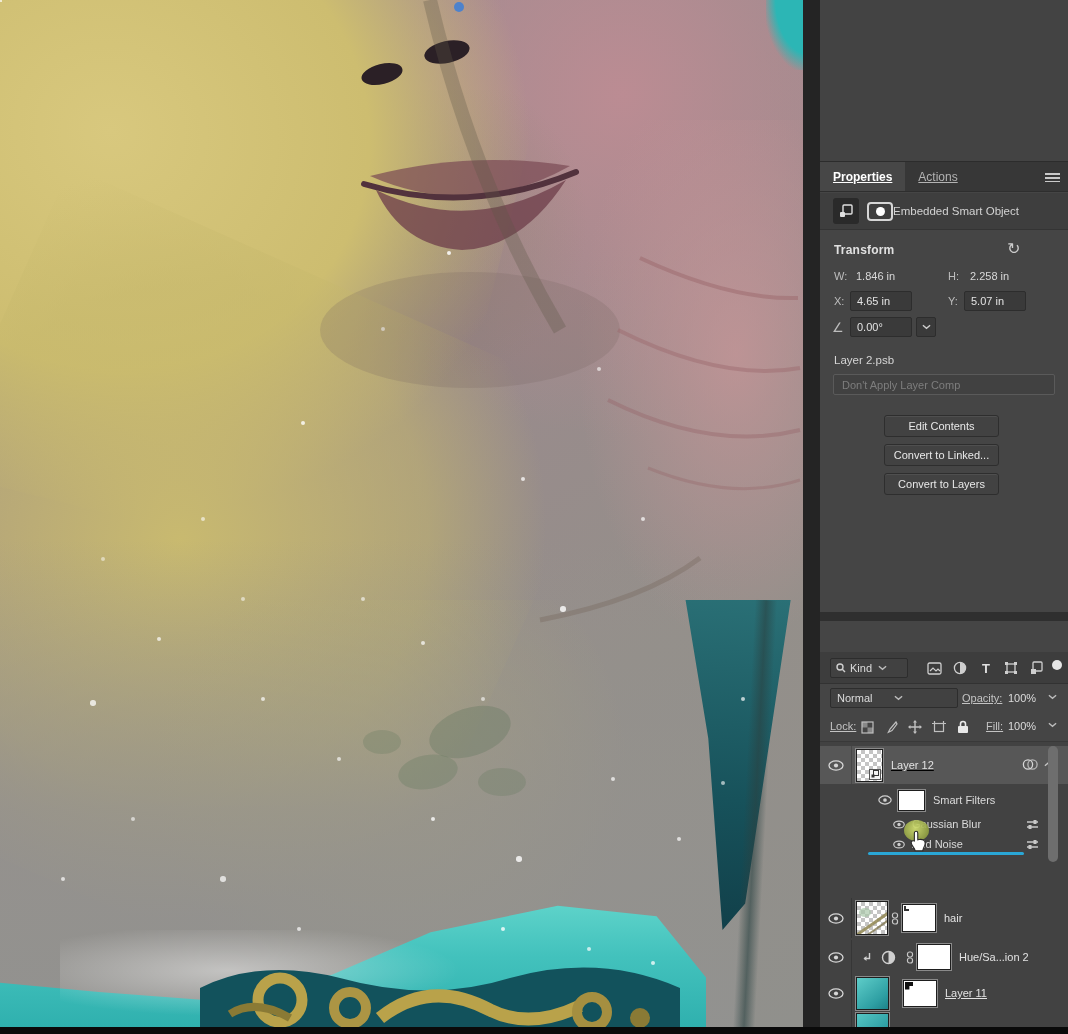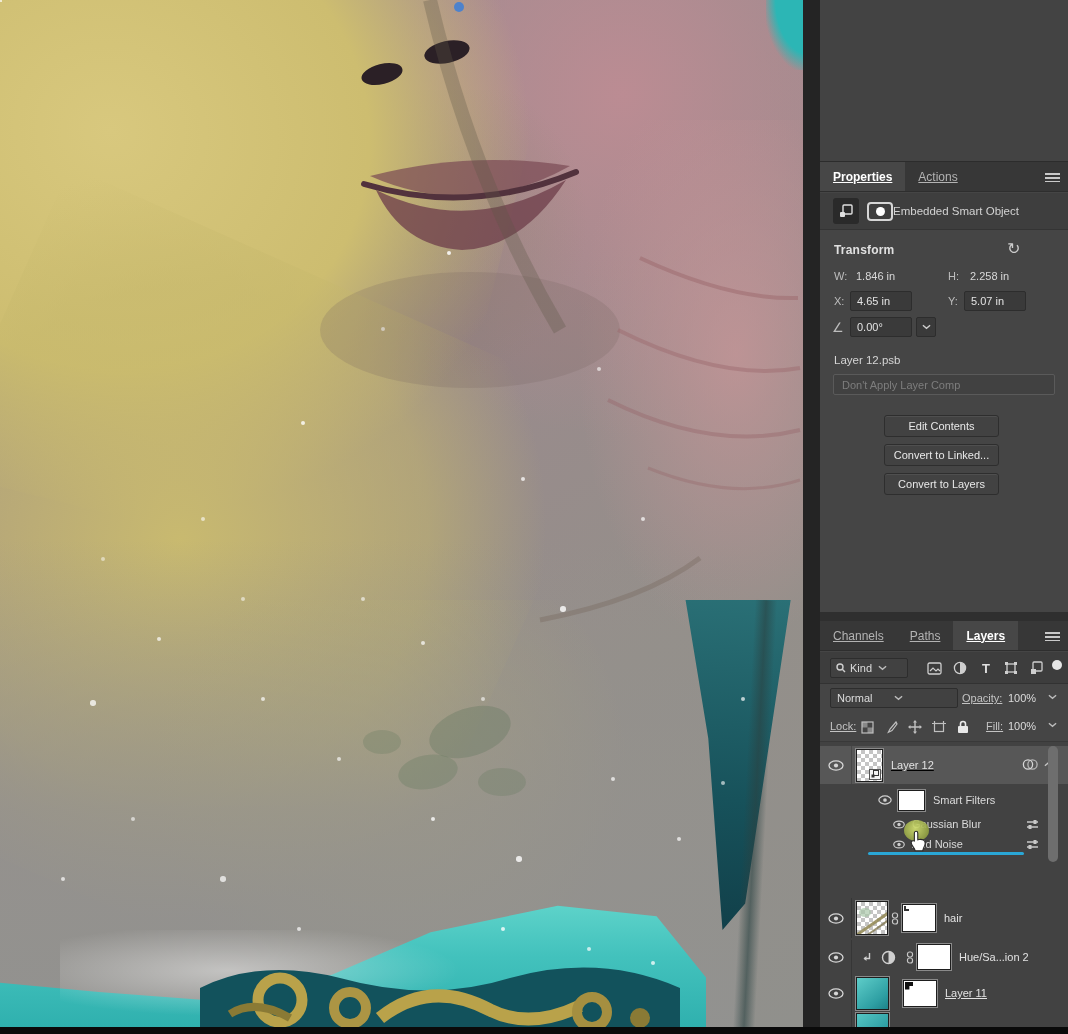--- a/index.html
+++ b/index.html
@@ -235,38 +235,32 @@
     <div class="ddbtn" style="left:96px;top:86px">
       <span class="chev">
           <svg class="icn" width="9" height="6" viewBox="0 0 10 6">
             <path d="M1 1l4 3.5L9 1" stroke="#cfcfcf" stroke-width="1.5" fill="none"></path>
           </svg>
         </span>
     </div>
   </div>
 
   <div id="psb-row">
-    <div class="psb-name">Layer 12.psb</div>
+    <div class="psb-name">Layer 2.psb</div>
     <div class="comp-select">
       <span>Don't Apply Layer Comp</span>
     </div>
   </div>
 
   <div class="pbtn" style="top:415px">Edit Contents</div>
   <div class="pbtn" style="top:444px">Convert to Linked...</div>
   <div class="pbtn" style="top:473px">Convert to Layers</div>
 
   <div id="dock-divider"></div>
 
-  <div class="tabbar" id="layers-tabbar">
-    <div class="tab">Channels</div>
-    <div class="tab">Paths</div>
-    <div class="tab active">Layers</div>
-    <div class="hamburger"></div>
-  </div>
 
   <div id="filter-row">
     <div class="kind-combo">
       <svg class="icn" width="10" height="10" viewBox="0 0 10 10">
           <circle cx="4" cy="4" r="3" fill="none" stroke="#cfcfcf" stroke-width="1.4"></circle>
           <path d="M6.3 6.3L9 9" stroke="#cfcfcf" stroke-width="1.4"></path>
         </svg>
       <span>Kind</span>
       <span class="chev">
           <svg class="icn" width="9" height="6" viewBox="0 0 10 6">

